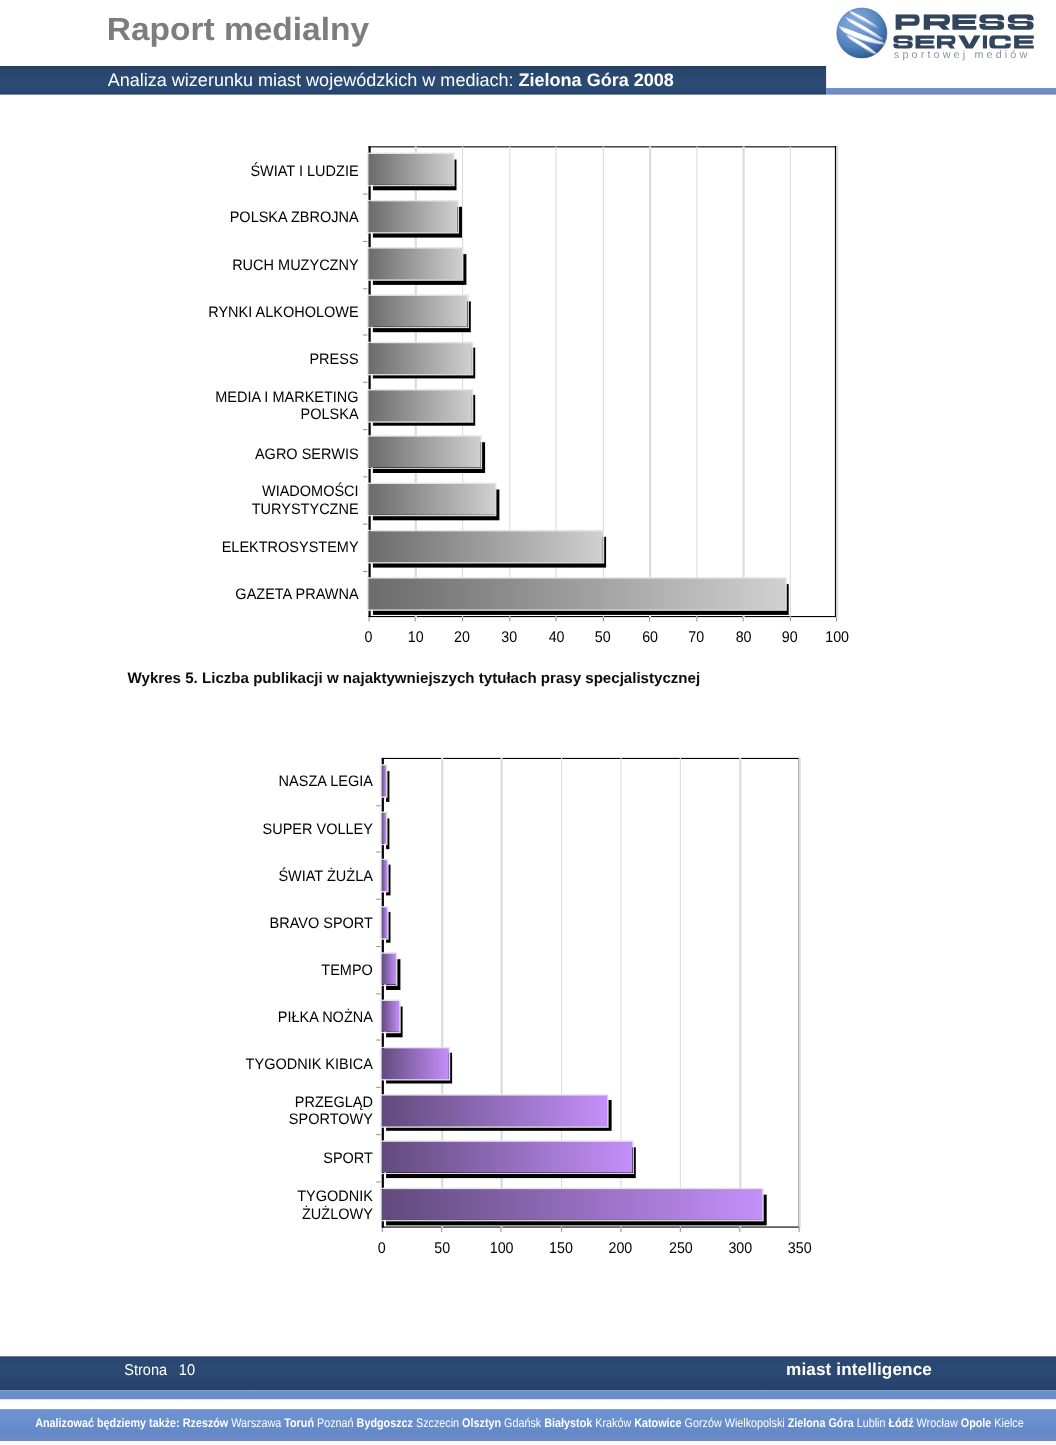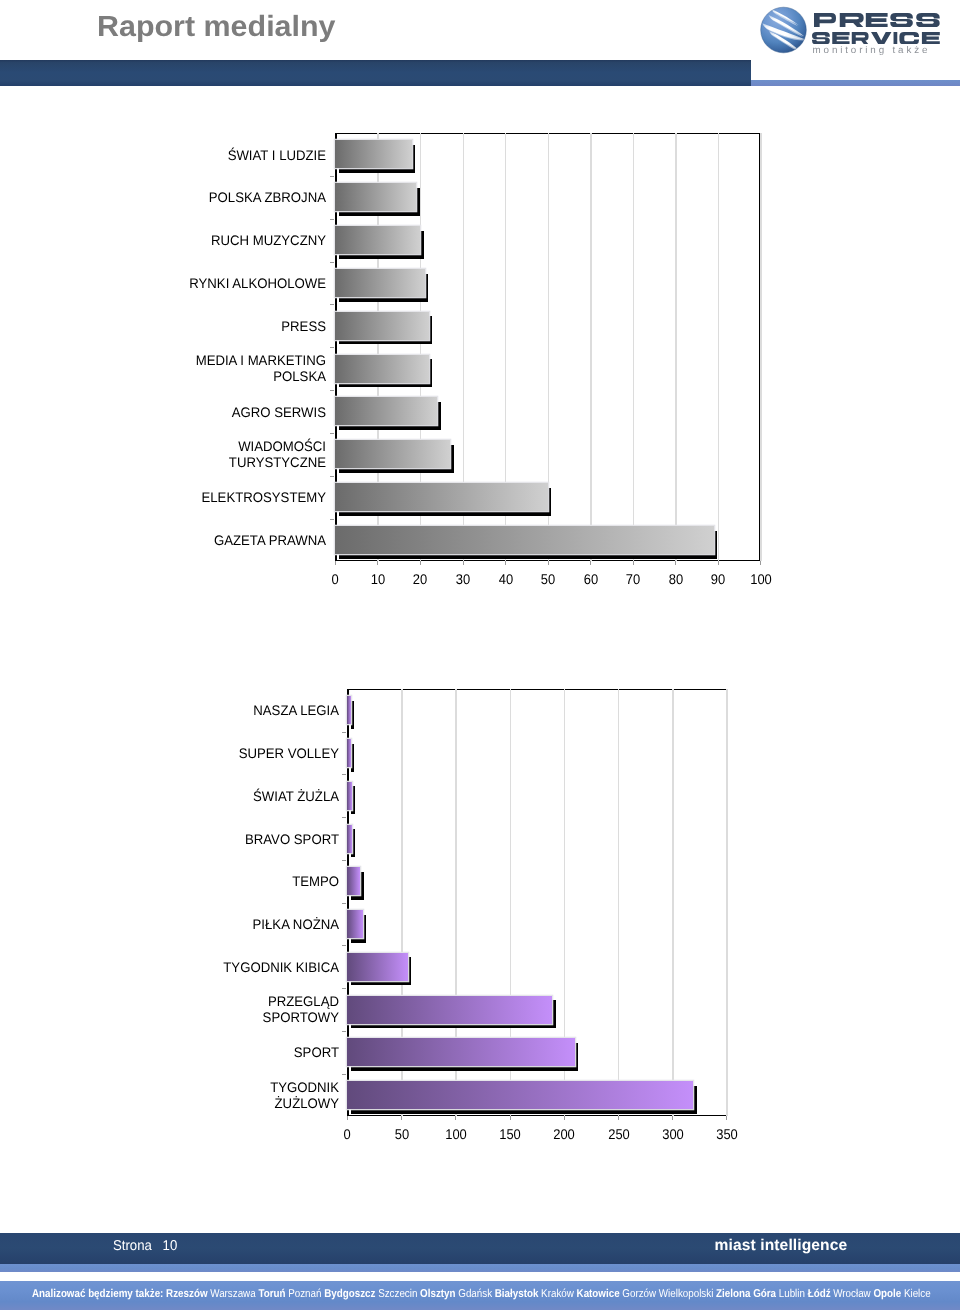--- a/index.html
+++ b/index.html
@@ -63,20 +63,21 @@
   .cities-text b{font-weight:bold;}
 </style>
 </head>
 <body>
 
 <div class="page">
 
   <div class="doc-title">Raport medialny</div>
 
   <div class="title-band"></div>
+  <div class="title-band-text"><span>Analiza wizerunku miast wojewódzkich w mediach: </span><b>Zielona Góra 2008</b></div>
   <div class="title-rule"></div>
 
   <div class="logo">
     <svg class="logo-sphere" viewBox="0 0 100 100">
       <defs>
         <radialGradient id="sg" cx="36%" cy="28%" r="80%">
           <stop offset="0%" stop-color="#88abdd"></stop>
           <stop offset="34%" stop-color="#6d97d0"></stop>
           <stop offset="62%" stop-color="#5183bd"></stop>
           <stop offset="84%" stop-color="#3a66a0"></stop>
@@ -145,21 +146,21 @@
             <path d="M0 0 H36 V100 H0 Z"></path>
           </g>
         <g transform="translate(699,0) scale(1.031,1)">
             <path d="M36 0 H116 Q152 0 152 34 V40 H114 V36 Q114 26 102 26 H50 Q38 26 38 38 V62 Q38 74 50 74 H102 Q114 74 114 64 V60 H152 V66 Q152 100 116 100 H36 Q0 100 0 66 V34 Q0 0 36 0 Z"></path>
           </g>
         <g transform="translate(879,0) scale(0.967,1)">
             <path d="M0 0 H148 V26 H38 V36 H140 V62 H38 V74 H148 V100 H0 Z"></path>
           </g>
       </g>
     </svg>
-    <div class="logo-tag">monitoring także</div>
+    <div class="logo-tag">sportowej mediów</div>
   </div>
 
   <div id="charts">
       <div class="chart" style="left: 0px; top: 0px; width: 960px; height: 1314px;">
         <div class="plot" style="left: 335.4px; top: 133px; width: 425.4px; height: 428.4px;">
           <div class="plot-edge" style="left: 0px; top: 0px; width: 425.4px; height: 1.4px;"></div>
           <div class="plot-edge" style="left: 0px; top: 427px; width: 425.4px; height: 1.4px;"></div>
           <div class="plot-edge" style="left: 0px; top: 0px; width: 1.4px; height: 428.4px;"></div>
           <div class="plot-edge" style="left: 424px; top: 0px; width: 1.4px; height: 428.4px;"></div>
           <div class="gridline" style="left: 42.04px;"></div>
@@ -249,20 +250,21 @@
         <div class="barshadow" style="left: 338.7px; top: 487.74px; width: 212.7px; height: 28px;"></div>
         <div class="bar" style="left: 335.4px; top: 483.14px; width: 212.7px; background: linear-gradient(90deg, rgb(107, 107, 107) 0%, rgb(208, 208, 208) 100%); box-shadow: rgba(228, 228, 232, 0.95) 0px 0px 0px 1.3px;"></div>
         <div class="ylab" style="right: 634px; width: 260px; top: 490.24px;">
           <div>ELEKTROSYSTEMY</div>
         </div>
         <div class="barshadow" style="left: 338.7px; top: 530.58px; width: 378.606px; height: 28px;"></div>
         <div class="bar" style="left: 335.4px; top: 525.98px; width: 378.606px; background: linear-gradient(90deg, rgb(107, 107, 107) 0%, rgb(208, 208, 208) 100%); box-shadow: rgba(228, 228, 232, 0.95) 0px 0px 0px 1.3px;"></div>
         <div class="ylab" style="right: 634px; width: 260px; top: 533.08px;">
           <div>GAZETA PRAWNA</div>
         </div>
+        <div class="caption" style="left: 116px; top: 609px;">Wykres 5. Liczba publikacji w najaktywniejszych tytułach prasy specjalistycznej</div>
       </div>
       <div class="chart" style="left: 0px; top: 0px; width: 960px; height: 1314px;">
         <div class="plot" style="left: 347.4px; top: 689px; width: 379.6px; height: 427.4px;">
           <div class="plot-edge" style="left: 0px; top: 0px; width: 379.6px; height: 1.4px;"></div>
           <div class="plot-edge" style="left: 0px; top: 426px; width: 379.6px; height: 1.4px;"></div>
           <div class="plot-edge" style="left: 0px; top: 0px; width: 1.4px; height: 427.4px;"></div>
           <div class="plot-edge" style="left: 378.2px; top: 0px; width: 1.4px; height: 427.4px;"></div>
           <div class="gridline" style="left: 53.7286px;"></div>
           <div class="gridline" style="left: 107.957px;"></div>
           <div class="gridline" style="left: 162.186px;"></div>

